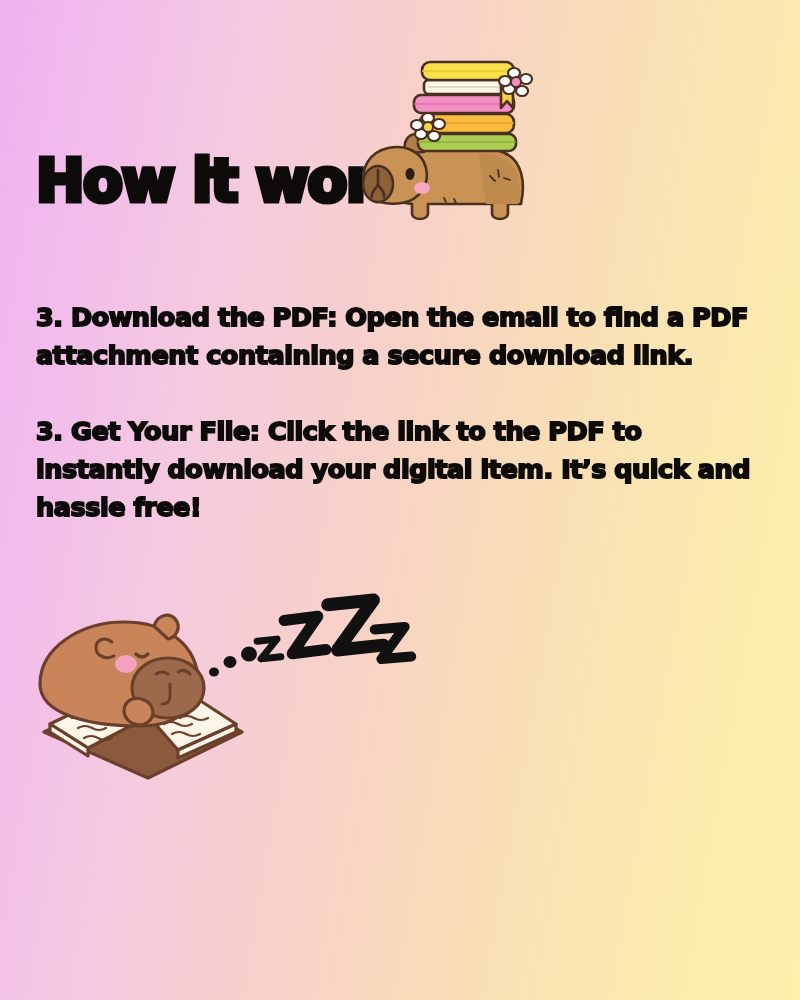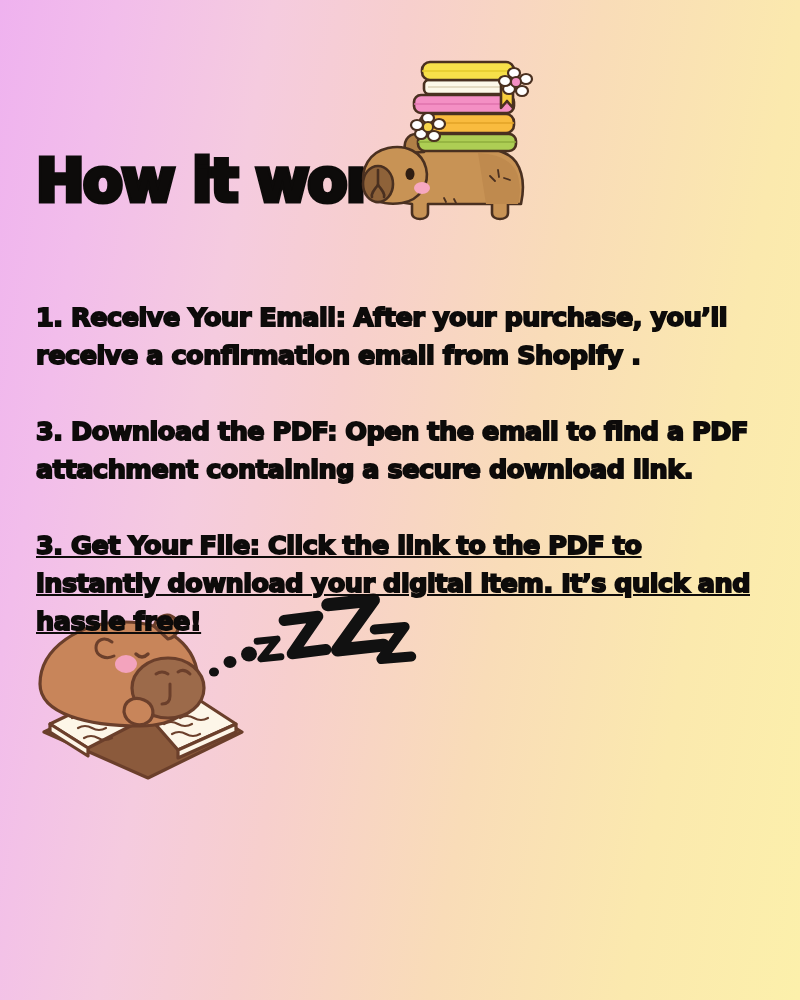--- a/index.html
+++ b/index.html
@@ -54,21 +54,21 @@
     font-family: "DejaVu Sans", sans-serif;
     font-weight: 700;
     font-size: 25.5px;
     line-height: 38px;
     letter-spacing: -0.45px;
     color: #0d0b0a;
     -webkit-text-stroke: 1.9px #0d0b0a;
     paint-order: stroke fill;
     margin-bottom: 38px;
   }
-  .step:last-child { margin-bottom: 14px; text-decoration: underline; }
+  .step:last-child { margin-bottom: 14px; }
 
   
   .illo {
     position: absolute;
   }
   #capy-books-illo {
     left: 358px;
     top: 58px;
     width: 190px;
     height: 182px;
@@ -228,18 +228,17 @@
         <path d="M90 26 L124 26 L94 60 L128 60" stroke-width="11" transform="rotate(-7 109 43)"></path>
 
         <path d="M134 10 L180 10 L139 56 L185 56" stroke-width="13" transform="rotate(-6 159 33)"></path>
 
         <path d="M180 36 L210 36 L184 66 L214 66" stroke-width="10" transform="rotate(-5 197 51)"></path>
       </g>
     </svg>
   </div>
 
   <div id="steps">
-    <p class="step">1. Receive Your Email: After your purchase, you’ll receive a confirmation email from Shopify .</p>
     <p class="step">3. Download the PDF: Open the email to find a PDF attachment containing a secure download link.</p>
     <p class="step">3. Get Your File: Click the link to the PDF to instantly download your digital item. It’s quick and hassle free!</p>
   </div>
 
 </div>
 
 </body></html>

